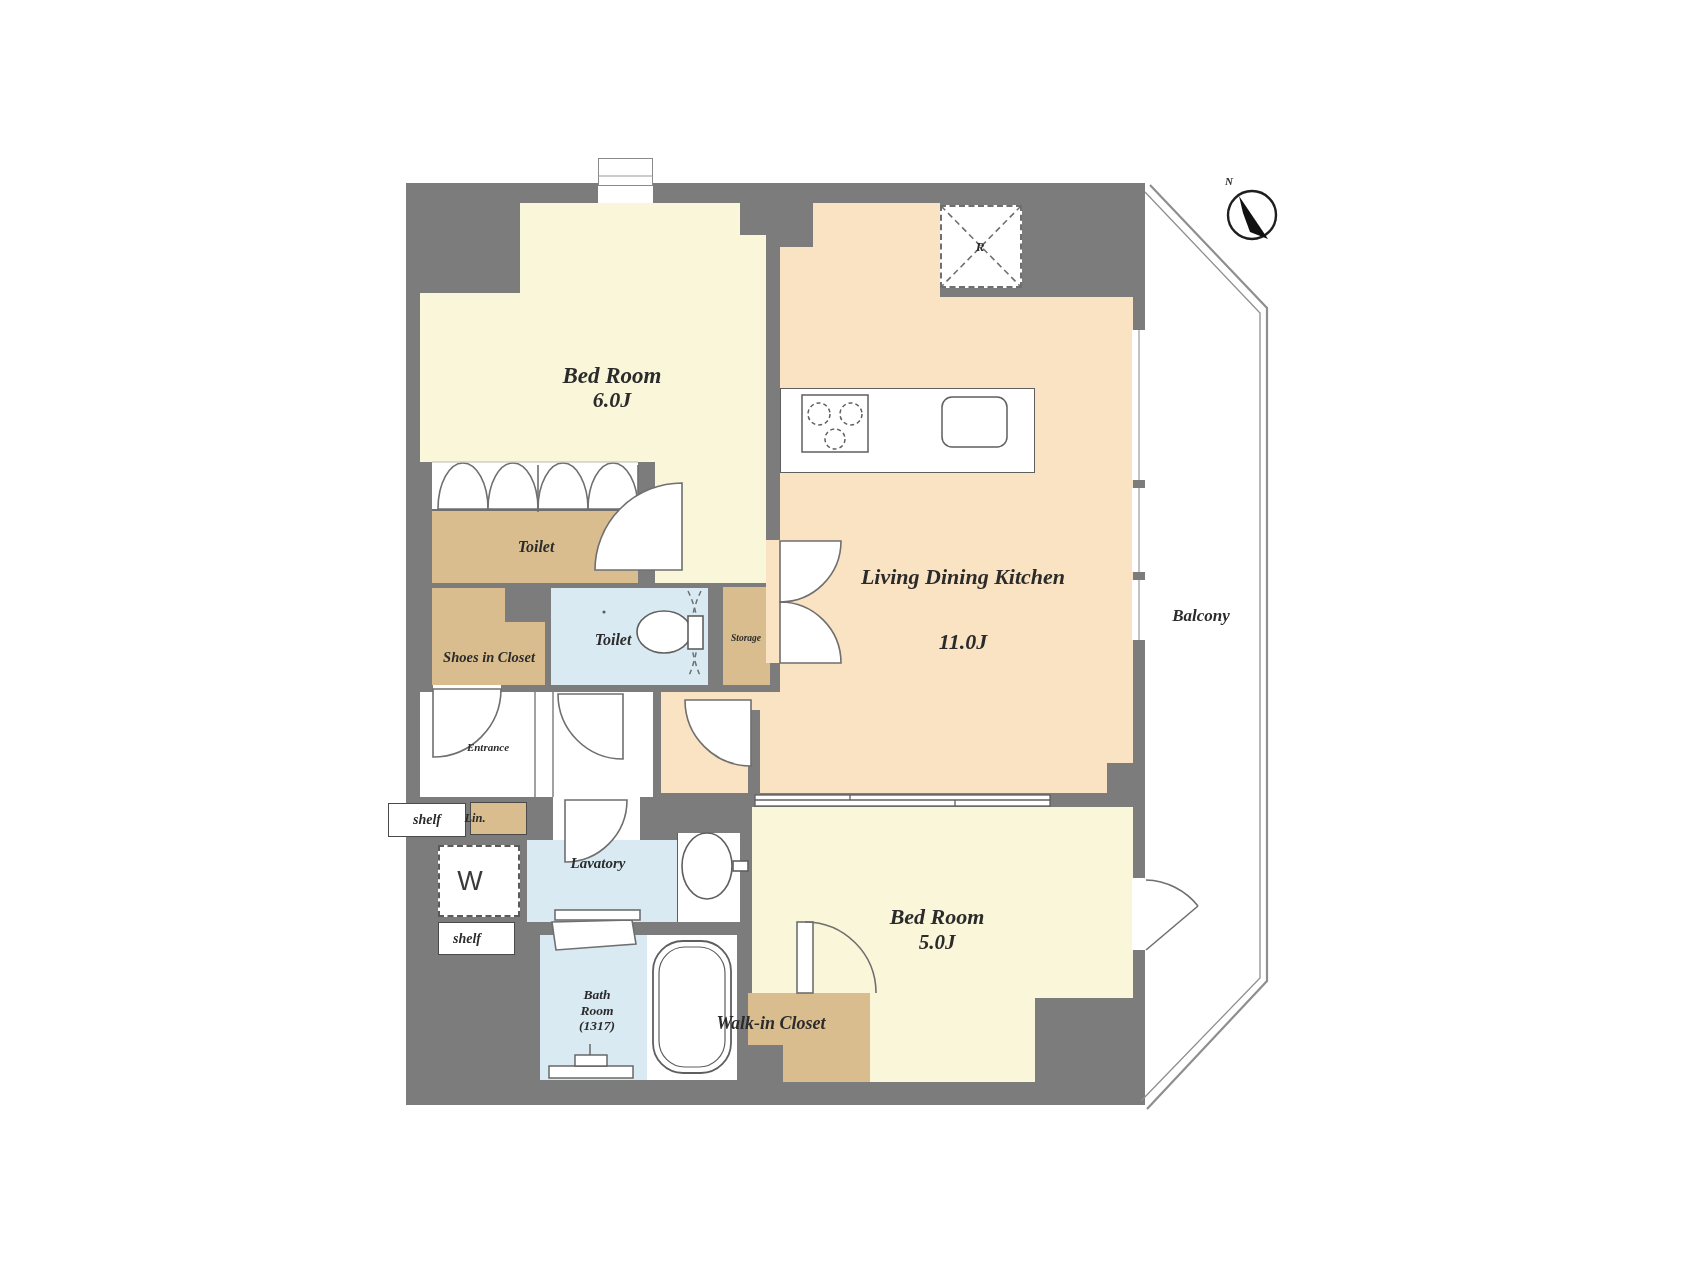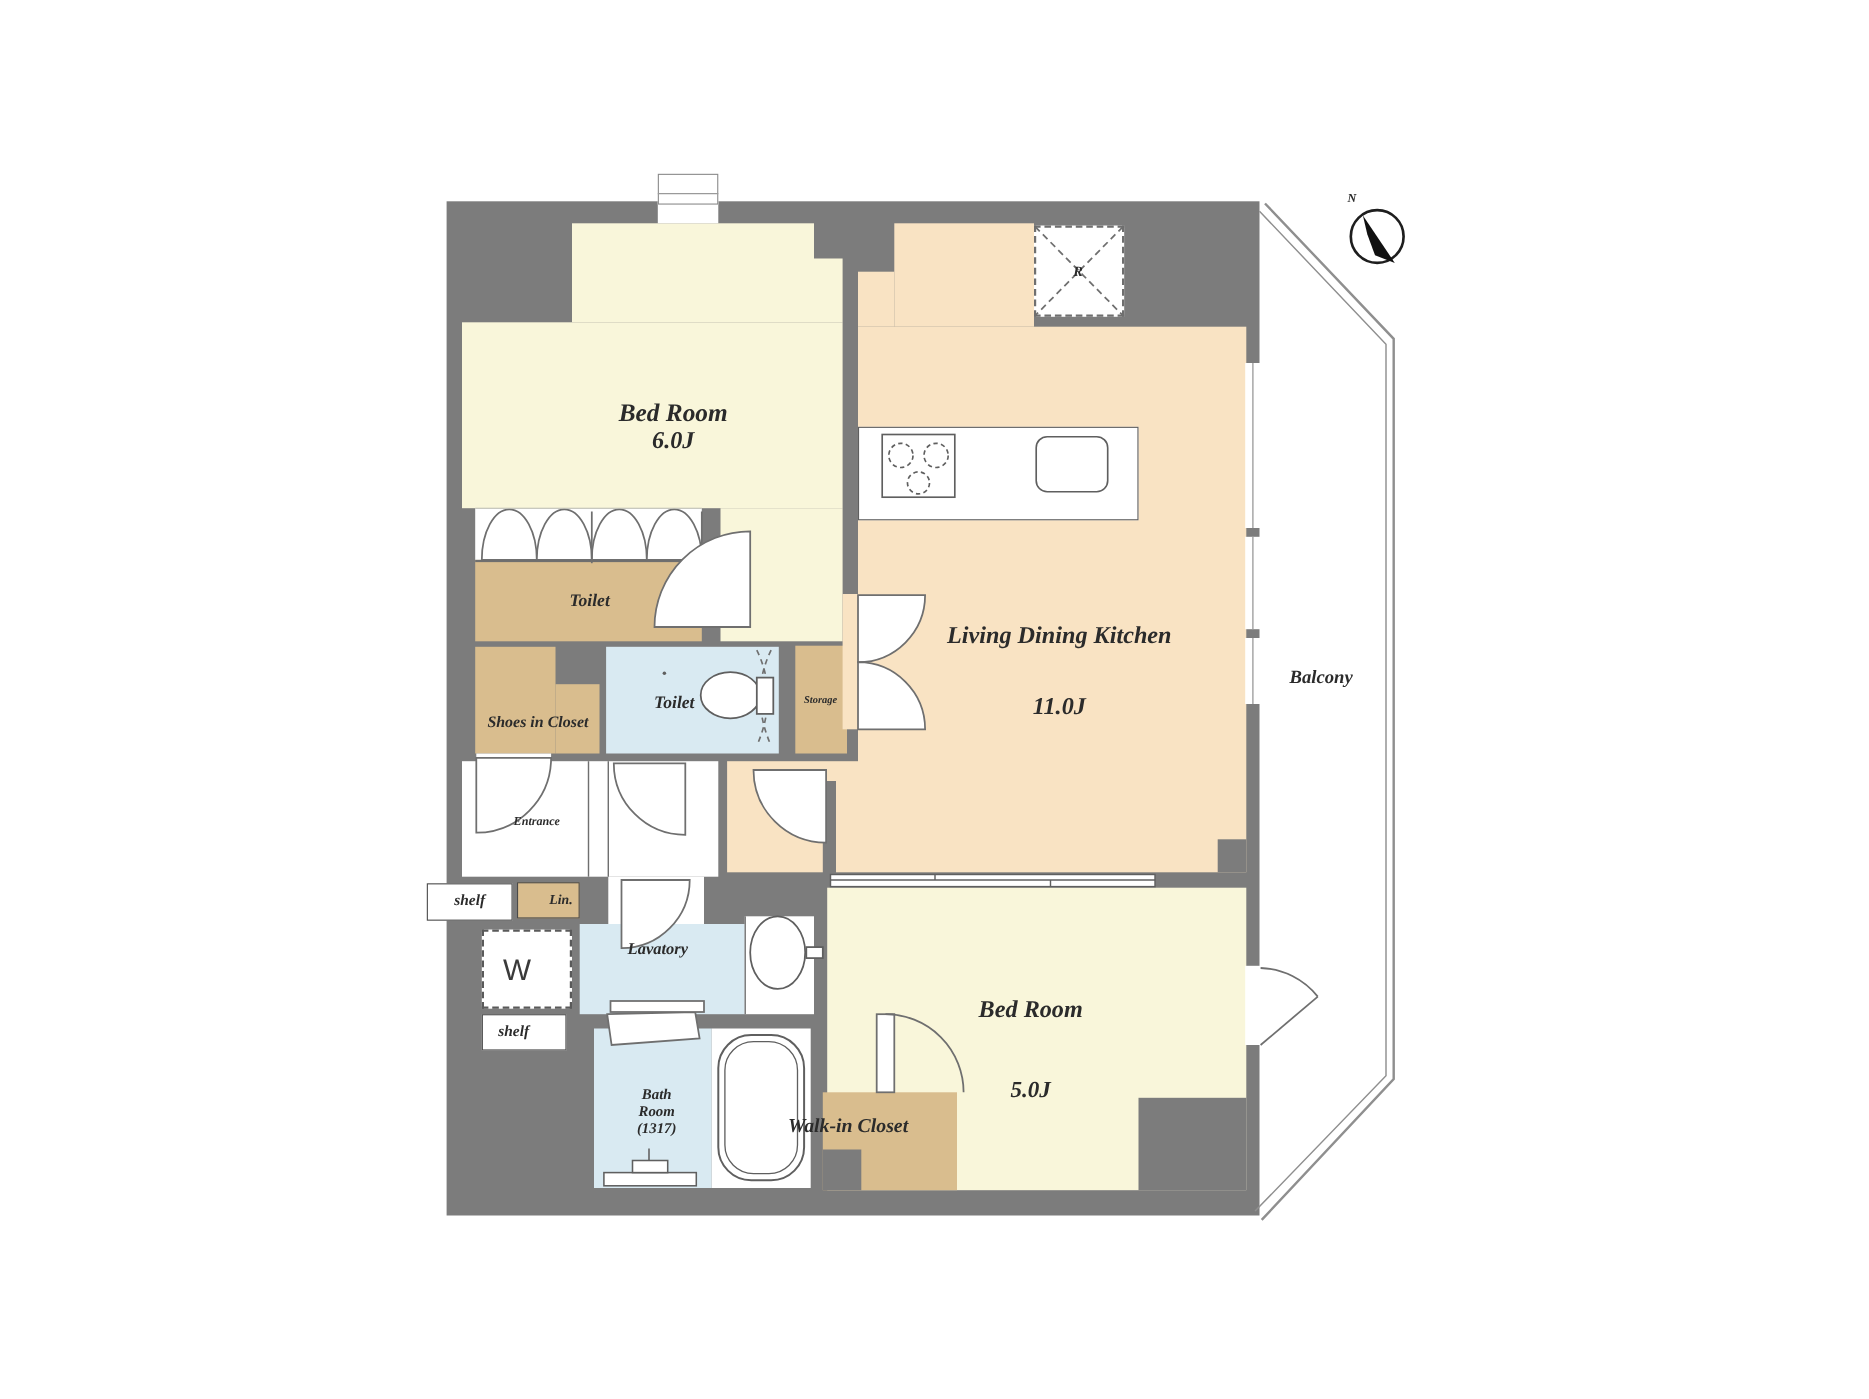--- a/index.html
+++ b/index.html
@@ -177,37 +177,37 @@
     </g>
   </svg>
 
   <div class="lbl" style="left:612px;top:376px;font-size:23px;">Bed Room</div>
   <div class="lbl" style="left:612px;top:400px;font-size:22px;">6.0J</div>
 
   <div class="lbl" style="left:963px;top:577px;font-size:22px;text-align:right;">Living Dining Kitchen</div>
   <div class="lbl" style="left:963px;top:602px;font-size:22px;margin-top:40px;">11.0J</div>
 
   <div class="lbl" style="left:937px;top:917px;font-size:22px;">Bed Room</div>
-  <div class="lbl" style="left:937px;top:942px;font-size:21px;margin-top:48px;">5.0J</div>
+  <div class="lbl" style="left:937px;top:942px;font-size:21px;">5.0J</div>
 
   <div class="lbl" style="left:1201px;top:592px;font-size:17px;margin-top:24px;">Balcony</div>
   <div class="lbl" style="left:536px;top:547px;font-size:16px;">Toilet</div>
   <div class="lbl" style="left:489px;top:657px;font-size:14.5px;">Shoes in Closet</div>
   <div class="lbl" style="left:613px;top:640px;font-size:16px;">Toilet</div>
   <div class="lbl" style="left:746px;top:638px;font-size:9.5px;">Storage</div>
   <div class="lbl" style="left:488px;top:747px;font-size:11px;">Entrance</div>
   <div class="lbl" style="left:598px;top:864px;font-size:15px;font-style:italic;">Lavatory</div>
   <div class="lbl" style="left:771px;top:1023px;font-size:18px;">Walk-in Closet</div>
 
   <div class="lbl" style="left:597px;top:1010px;font-size:13.5px;">
     <span>Bath</span><br>
     <span>Room</span><br>
     <span>(1317)</span>
   </div>
 
   <div class="lbl" style="left:427px;top:820px;font-size:14px;">shelf</div>
-  <div class="lbl" style="left:510px;top:818px;font-size:12.5px;">Lin.</div>
+  <div class="lbl" style="left:475px;top:818px;font-size:12.5px;">Lin.</div>
   <div class="lbl" style="left:470px;top:882px;font-size:27px;font-style:normal;font-weight:500;font-family:'Liberation Sans',sans-serif;color:#3a3a3a;">W</div>
   <div class="lbl" style="left:467px;top:939px;font-size:14px;">shelf</div>
   <div class="lbl" style="left:980px;top:247px;font-size:13px;">R</div>
   <div class="lbl" style="left:1229px;top:181px;font-size:11px;">N</div>
 
 </div>
 
 </body></html>

